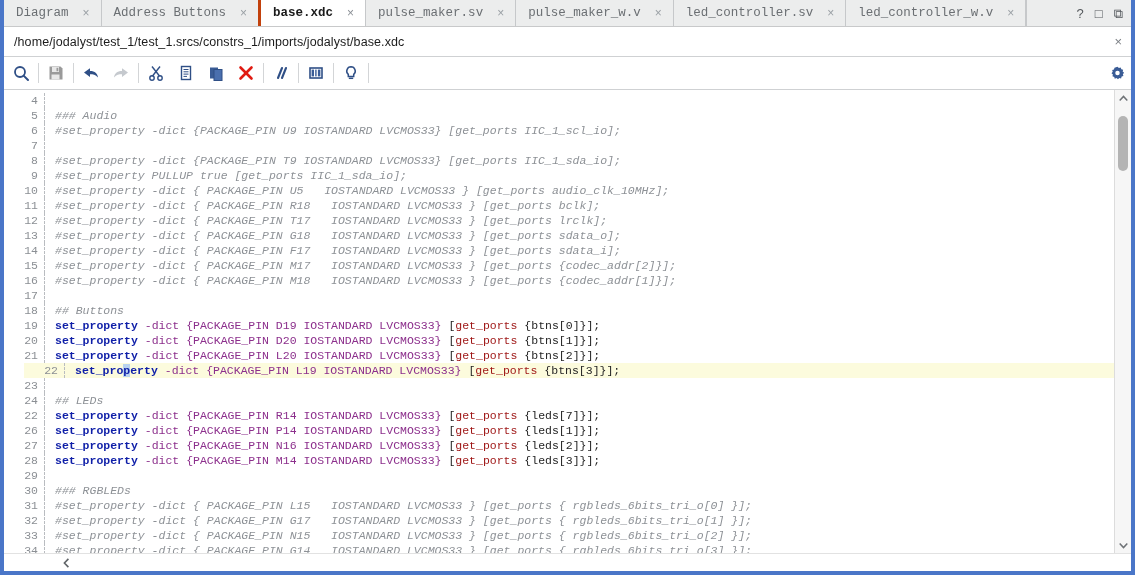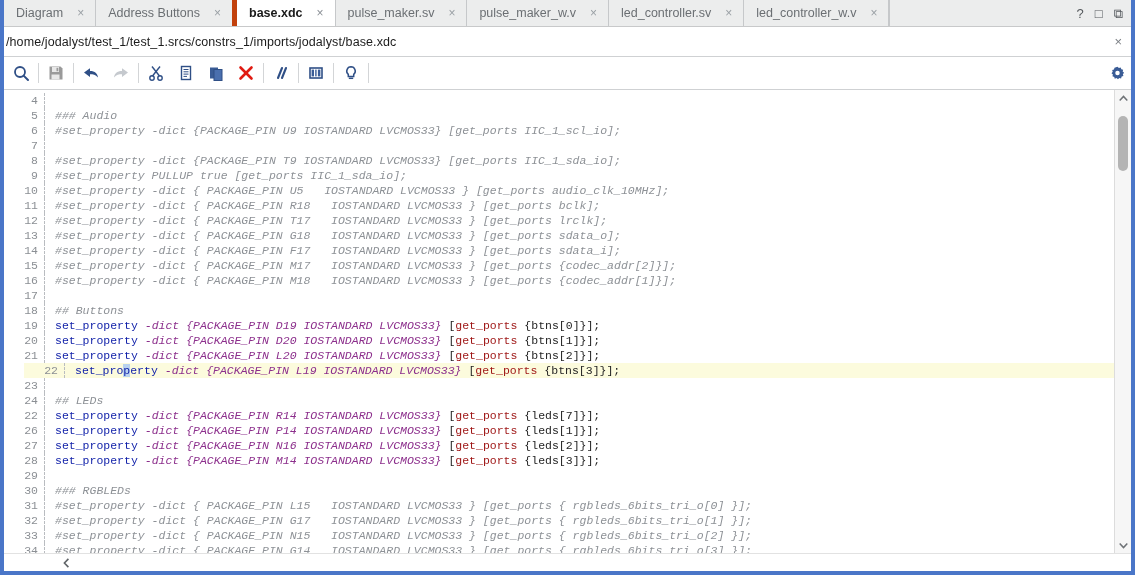--- a/index.html
+++ b/index.html
@@ -32,47 +32,47 @@
   .tab{
     display:flex;align-items:center;
     padding:0 9px 0 12px;
     background:#eceded;
     color:#6b6f73;
     font-size:12.5px;
     border-right:1px solid #c6c8ca;
     white-space:nowrap;
     cursor:default;
   }
-  .tab .tlabel{margin-right:12px;}
+  .tab .tlabel{margin-right:12px;font-family:Liberation Mono, monospace;}
   .tab .tclose{
     color:#9aa0a5;font-size:12px;line-height:1;
     font-family:"Liberation Sans",sans-serif;
     padding:0 2px;
   }
   .tab.active{
     background:#ffffff;color:#1a1a1a;font-weight:bold;
     border-right:1px solid #c6c8ca;
-    border-left:5px solid #c2410c;
+    border-left:3px solid #c2410c;
     margin-left:-1px;
   }
   .tab.active .tclose{font-weight:normal;color:#8b9096;}
   .tabfill{flex:1;background:#eceded;border-left:1px solid #c6c8ca;}
   .winbtns{
     display:flex;align-items:center;gap:11px;
     padding:0 12px 0 8px;background:#eceded;color:#55595d;
   }
   .winbtns span{font-size:13px;line-height:1;cursor:default;}
 
   
   .pathbar{
     height:14px;min-height:30px;
     background:#ffffff;
     display:flex;align-items:center;
     border-bottom:1px solid #cfd1d3;
-    padding-left:6px;box-sizing:border-box;
+    padding-left:14px;box-sizing:border-box;
   }
   .pathtext{flex:1;color:#1c1c1c;font-size:12.5px;letter-spacing:0.1px;}
   .pathclose{color:#7b7f84;font-size:13px;padding-right:13px;line-height:1;}
 
   
   .toolbar{
     height:33px;min-height:33px;
     background:#ffffff;
     display:flex;align-items:center;
     border-bottom:1px solid #cfd1d3;
@@ -111,22 +111,22 @@
     width:40px;min-width:40px;text-align:right;
     color:#8b8f94;padding-right:6px;box-sizing:border-box;
     font-size:11.5px;
   }
   .sep{
     width:1px;min-width:1px;align-self:stretch;
     border-left:1px dashed #b9bcc0;margin-right:9px;
   }
   .code{white-space:pre;}
   .cmt{color:#8d9196;font-style:italic;}
-  .kw{color:#0f1fa8;font-weight:normal;}
-  .mag{color:#8c2f8c;font-style:italic;}
+  .kw{color:#0f1fa8;font-weight:bold;}
+  .mag{color:#8c2f8c;}
   .fn{color:#9e1414;font-weight:normal;}
   .pl{color:#242424;}
   .cursorchar{background:#b9d2ef;}
 
   
   .vscroll{
     width:16px;min-width:16px;background:#f6f6f6;
     border-left:1px solid #dcdcdc;
     position:relative;
   }

